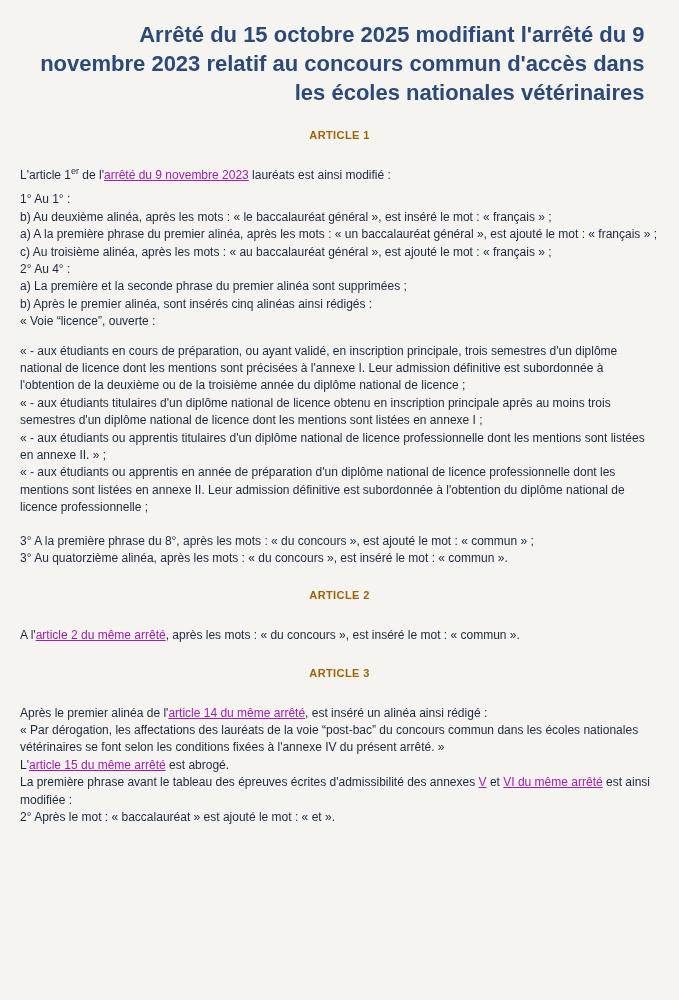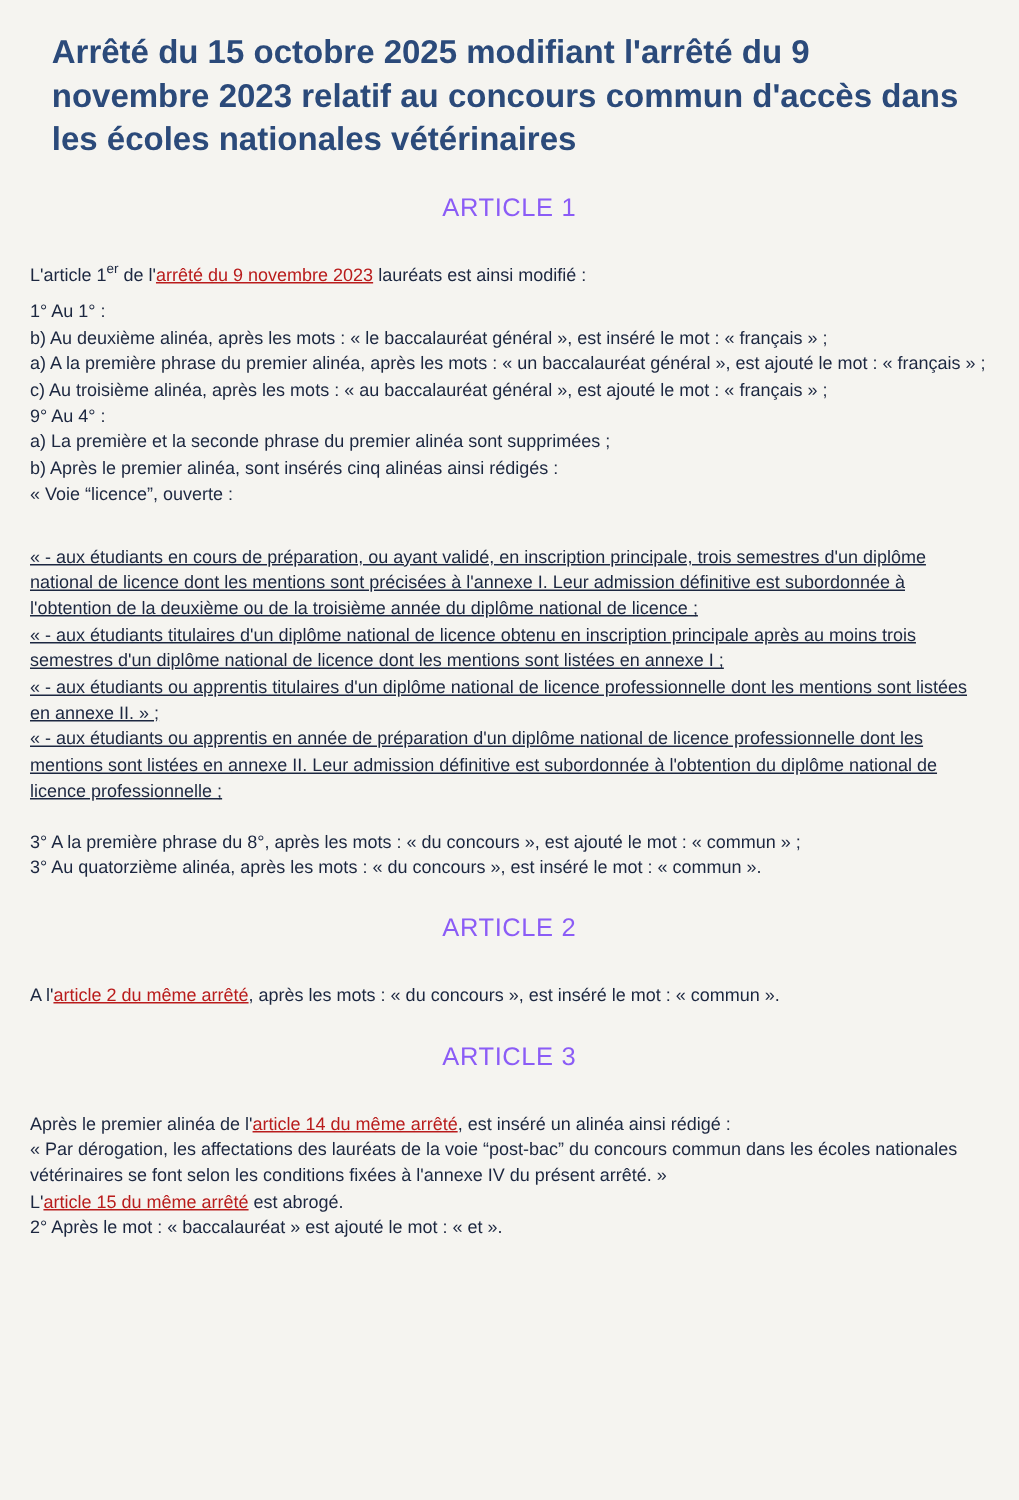--- a/index.html
+++ b/index.html
@@ -13,41 +13,41 @@
     color: #1c2740;
   }
   .page {
     padding: 16px 20px 30px 20px;
   }
   .doc-title {
     color: #2b4a7a;
     font-size: 22px;
     line-height: 1.32;
     font-weight: bold;
-    text-align: left;
+    text-align: right;
     margin: 4px auto 6px auto;
     max-width: 610px;
   }
   .article-heading {
-    color: #8b5cf6;
-    font-size: 17px;
-    font-weight: normal;
+    color: #a16207;
+    font-size: 11px;
+    font-weight: bold;
     text-align: center;
     letter-spacing: 0.4px;
     margin: 22px 0 26px 0;
   }
   .para {
     font-size: 12px;
     line-height: 1.45;
     margin: 0;
   }
   .intro { margin-bottom: 7px; }
-  .block { margin: 24px 0 16px 0; text-decoration: underline; }
+  .block { margin: 12px 0 16px 0; }
   .doc-link {
-    color: #b91c1c;
+    color: #a21caf;
     text-decoration: underline;
     cursor: pointer;
   }
   sup {
     font-size: 9px;
     vertical-align: super;
     line-height: 0;
   }
   section.article { margin: 0; }
 </style>
@@ -58,21 +58,21 @@
 
   <h1 class="doc-title">Arrêté du 15 octobre 2025 modifiant l'arrêté du 9 novembre 2023 relatif au concours commun d'accès dans les écoles nationales vétérinaires</h1>
 
   <section class="article">
     <h2 class="article-heading">ARTICLE 1</h2>
     <p class="para intro"><span>L'article 1</span><sup>er</sup><span> de l'</span><a href="#" class="doc-link">arrêté du 9 novembre 2023</a><span> lauréats est ainsi modifié :</span></p>
     <div class="para">1° Au 1° :</div>
     <div class="para">b) Au deuxième alinéa, après les mots : « le baccalauréat général », est inséré le mot : « français » ;</div>
     <div class="para">a) A la première phrase du premier alinéa, après les mots : « un baccalauréat général », est ajouté le mot : « français » ;</div>
     <div class="para">c) Au troisième alinéa, après les mots : « au baccalauréat général », est ajouté le mot : « français » ;</div>
-    <div class="para">9° Au 4° :</div>
+    <div class="para">2° Au 4° :</div>
     <div class="para">a) La première et la seconde phrase du premier alinéa sont supprimées ;</div>
     <div class="para">b) Après le premier alinéa, sont insérés cinq alinéas ainsi rédigés :</div>
     <div class="para">« Voie “licence”, ouverte :</div>
     <div class="block">
       <div class="para">« - aux étudiants en cours de préparation, ou ayant validé, en inscription principale, trois semestres d'un diplôme national de licence dont les mentions sont précisées à l'annexe I. Leur admission définitive est subordonnée à l'obtention de la deuxième ou de la troisième année du diplôme national de licence ;</div>
       <div class="para">« - aux étudiants titulaires d'un diplôme national de licence obtenu en inscription principale après au moins trois semestres d'un diplôme national de licence dont les mentions sont listées en annexe I ;</div>
       <div class="para">« - aux étudiants ou apprentis titulaires d'un diplôme national de licence professionnelle dont les mentions sont listées en annexe II. » ;</div>
       <div class="para">« - aux étudiants ou apprentis en année de préparation d'un diplôme national de licence professionnelle dont les mentions sont listées en annexe II. Leur admission définitive est subordonnée à l'obtention du diplôme national de licence professionnelle ;</div>
     </div>
     <div class="para">3° A la première phrase du 8°, après les mots : « du concours », est ajouté le mot : « commun » ;</div>
@@ -88,16 +88,17 @@
     <h2 class="article-heading">ARTICLE 3</h2>
     <p class="para"><span>Après le premier alinéa de l'</span><a href="#" class="doc-link">article 14 du même arrêté</a><span>, est inséré un alinéa ainsi rédigé :</span></p>
     <p class="para">« Par dérogation, les affectations des lauréats de la voie “post-bac” du concours commun dans les écoles nationales vétérinaires se font selon les conditions fixées à l'annexe IV du présent arrêté. »</p>
   </section>
 
   <section class="article">
     <p class="para"><span>L'</span><a href="#" class="doc-link">article 15 du même arrêté</a><span> est abrogé.</span></p>
   </section>
 
   <section class="article">
+    <p class="para"><span>La première phrase avant le tableau des épreuves écrites d'admissibilité des annexes </span><a href="#" class="doc-link">V</a><span> et </span><a href="#" class="doc-link">VI du même arrêté</a><span> est ainsi modifiée :</span></p>
     <div class="para">2° Après le mot : « baccalauréat » est ajouté le mot : « et ».</div>
   </section>
 
 </div>
 
 </body></html>

